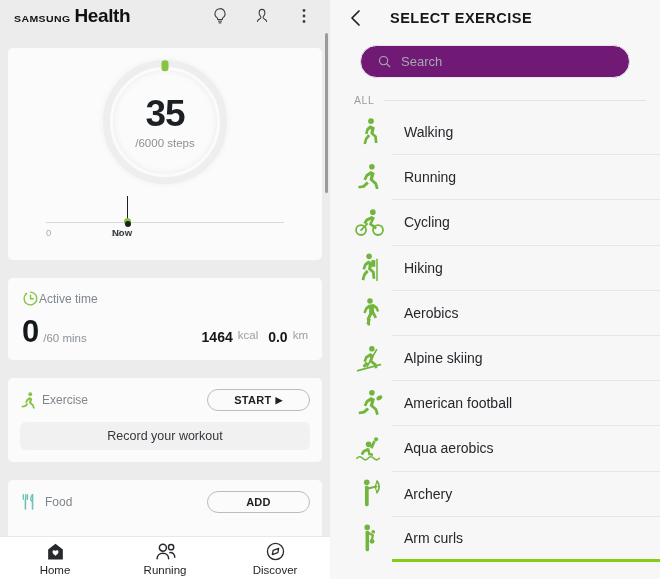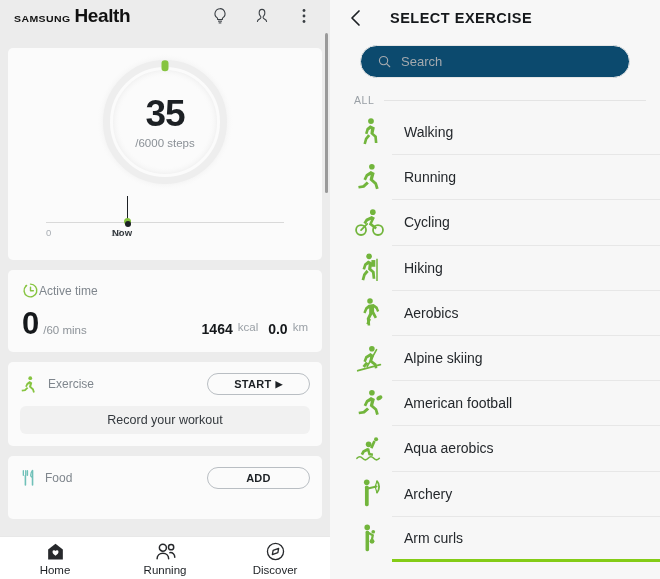--- a/index.html
+++ b/index.html
@@ -37,21 +37,21 @@
   .hicon { width: 20px; height: 20px; display:block; }
 
   .left-scroll {
     position: absolute; top: 32px; left: 0; right: 0; bottom: 43px;
     padding: 6px 8px 0 8px;
     background: #ececec;
   }
   .card {
     background: #fbfbfb;
     border-radius: 5px;
-    margin-bottom: 10px;
+    margin-bottom: 18px;
   }
 
   
   .steps-card { height: 212px; position: relative; }
   .ring-wrap { position: relative; width: 148px; height: 148px; margin: 10px auto 0; }
   .ring-svg { position: absolute; inset: 0; }
   .ring-center {
     position: absolute; inset: 0;
     display: flex; flex-direction: column; align-items: center; justify-content: center;
   }
@@ -73,21 +73,21 @@
   .act-label { font-size: 12px; color: #7f868d; }
   .act-row { display: flex; align-items: baseline; margin-top: 9px; }
   .act-big { font-size: 31px; font-weight: bold; color: #15181b; line-height: 1; }
   .act-unit { font-size: 11.5px; color: #8d9399; margin-left: 4px; }
   .act-right { margin-left: auto; display: flex; align-items: flex-start; gap: 5px; }
   .act-val { font-size: 14px; font-weight: bold; color: #15181b; }
   .act-sub { font-size: 11.5px; color: #9aa0a6; }
 
   
   .ex-card { padding: 11px 12px 12px; }
-  .ex-top { display: flex; align-items: center; gap: 11px; }
+  .ex-top { display: flex; align-items: center; gap: 5px; }
   .ex-label { font-size: 12px; color: #7f868d; }
   .start-btn {
     margin-left: auto;
     width: 103px; height: 22px;
     border: 1px solid #b9bec3; border-radius: 11px;
     background: #fbfbfb;
     display: flex; align-items: center; justify-content: center; gap: 4px;
     font-size: 11px; font-weight: bold; color: #1c2024; letter-spacing: 0.3px;
     cursor: pointer;
   }
@@ -140,21 +140,21 @@
     height: 36px; display: flex; align-items: center;
     padding: 0 10px 0 18px; gap: 26px;
     background: #f7f7f7;
   }
   .back-btn { width: 16px; height: 20px; cursor: pointer; display:block; }
   .sel-title {
     font-size: 14.5px; font-weight: bold; color: #15181b; letter-spacing: 0.5px;
   }
   .search-wrap { padding: 9px 30px 12px 30px; background: #f7f7f7; }
   .search-box {
-    height: 33px; border-radius: 17px; background: #0c4a6e;
+    height: 33px; border-radius: 17px; background: #701a75;
     border: 1px solid #e6e6e6;
     display: flex; align-items: center; gap: 9px; padding: 0 16px;
     cursor: text;
   }
   .search-placeholder { font-size: 13px; color: #a4a9ae; }
 
   .list-area { background: #f7f7f7; height: 485px; overflow: hidden; }
   .section-head {
     display: flex; align-items: center; gap: 10px;
     padding: 0 14px 0 24px; height: 20px;

